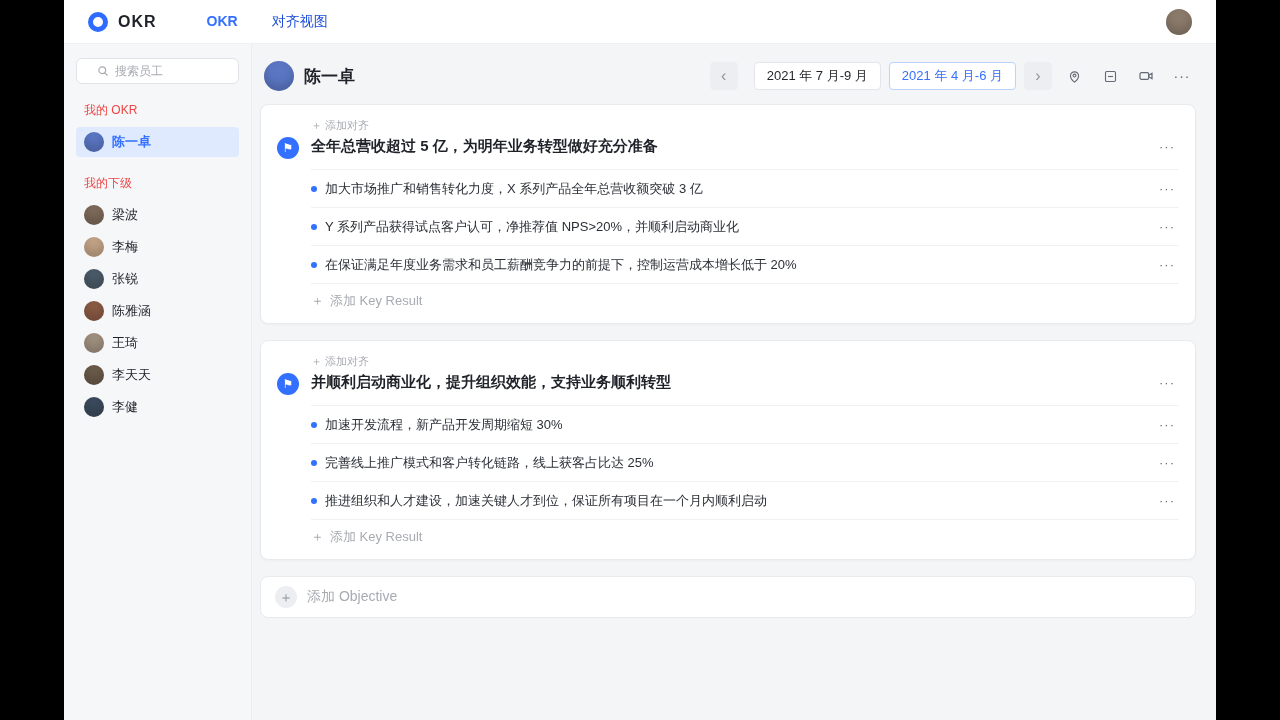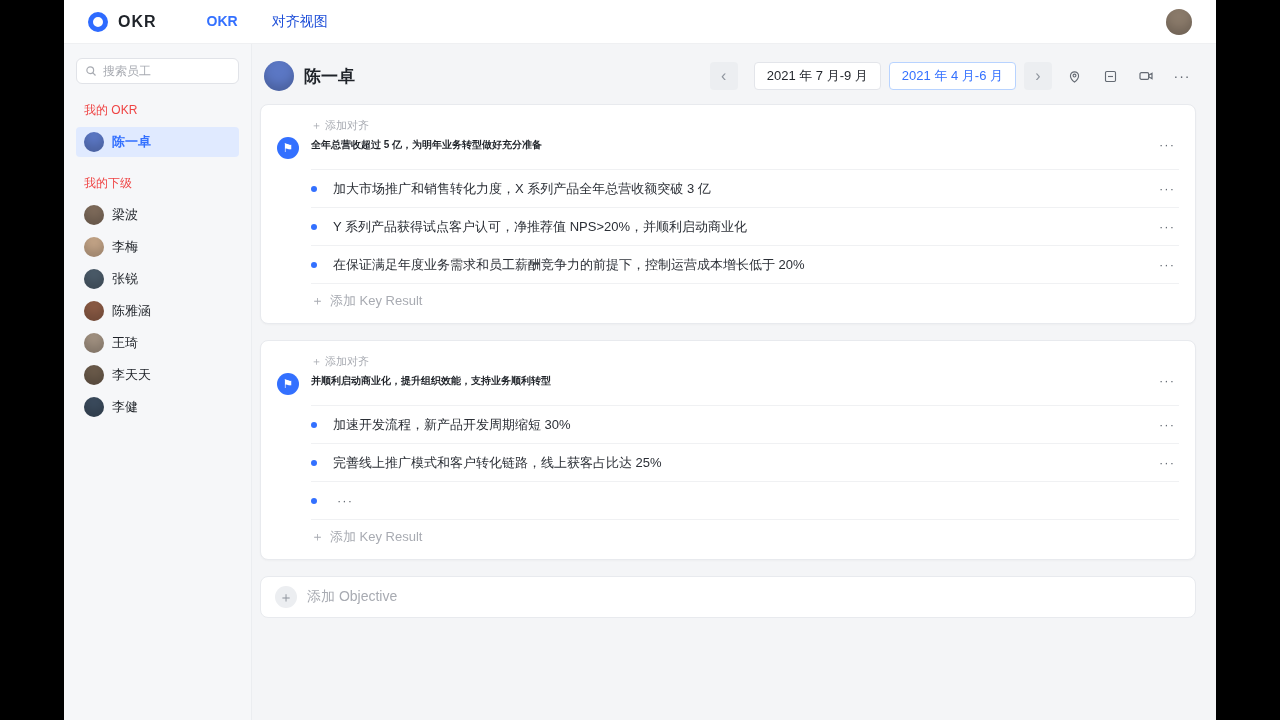--- a/index.html
+++ b/index.html
@@ -42,21 +42,21 @@
 
   
   .sidebar {
     width:188px; flex:0 0 auto; padding:14px 12px;
     border-right:1px solid #ebedf0; background:#f6f7f9;
     overflow:hidden;
   }
   .search-box {
     display:flex; align-items:center; gap:6px;
     height:26px; background:#fff; border:1px solid #e1e3e8;
-    border-radius:6px; padding:0 8px;
+    border-radius:6px; padding:0 20px;
   }
   .search-box svg { flex:0 0 auto; }
   .search-box input {
     border:none; outline:none; background:transparent;
     font-size:12px; width:100%; color:#1f2329;
     font-family:inherit;
   }
   .search-box input::placeholder { color:#a8abb2; }
   .sb-label { font-size:12px; color:#ef4444; margin:18px 8px 8px; }
   .sb-item {
@@ -103,29 +103,29 @@
     width:22px; height:22px; border-radius:50%; background:#3370ff;
     color:#fff; font-size:12px; line-height:22px; text-align:center;
     flex:0 0 auto; margin:22px 12px 0 0;
   }
   .obj-head-main { flex:1; min-width:0; }
   .add-align {
     font-size:11px; color:#a8abb2; cursor:pointer;
     display:inline-flex; align-items:center; gap:3px; margin:2px 0 4px;
   }
   .title-row { display:flex; align-items:center; }
-  .obj-title { font-size:10px; font-weight:600; flex:1; min-width:0; }
+  .obj-title { font-size:15px; font-weight:600; flex:1; min-width:0; }
   .row-more {
     border:none; background:transparent; cursor:pointer;
     color:#646a73; font-size:13px; letter-spacing:1px; padding:0 4px;
     font-family:inherit;
   }
   .kr-list { margin-left:34px; margin-top:10px; }
   .kr-row {
-    display:flex; align-items:center; gap:16px;
+    display:flex; align-items:center; gap:8px;
     border-top:1px solid #f0f1f3; height:38px;
   }
   .kr-bullet { width:6px; height:6px; border-radius:50%; background:#3370ff; flex:0 0 auto; }
   .kr-text { font-size:13px; color:#2b2f36; flex:1; min-width:0; white-space:nowrap; overflow:hidden; text-overflow:ellipsis; }
   .kr-footer {
     border-top:1px solid #f0f1f3; height:34px; display:flex; align-items:center;
     color:#a8abb2; font-size:13px; gap:6px; cursor:pointer;
   }
 
   
@@ -291,20 +291,21 @@
                 <span class="kr-text">加速开发流程，新产品开发周期缩短 30%</span>
                 <button class="row-more">···</button>
               </div>
               <div class="kr-row">
                 <span class="kr-bullet"></span>
                 <span class="kr-text">完善线上推广模式和客户转化链路，线上获客占比达 25%</span>
                 <button class="row-more">···</button>
               </div>
               <div class="kr-row">
                 <span class="kr-bullet"></span>
+                <span class="kr-text">推进组织和人才建设，加速关键人才到位，保证所有项目在一个月内顺利启动</span>
                 <button class="row-more">···</button>
               </div>
               <div class="kr-footer">
                 <span>＋</span>
                 <span>添加 Key Result</span>
               </div>
             </div>
           </section>
         </div>
 

